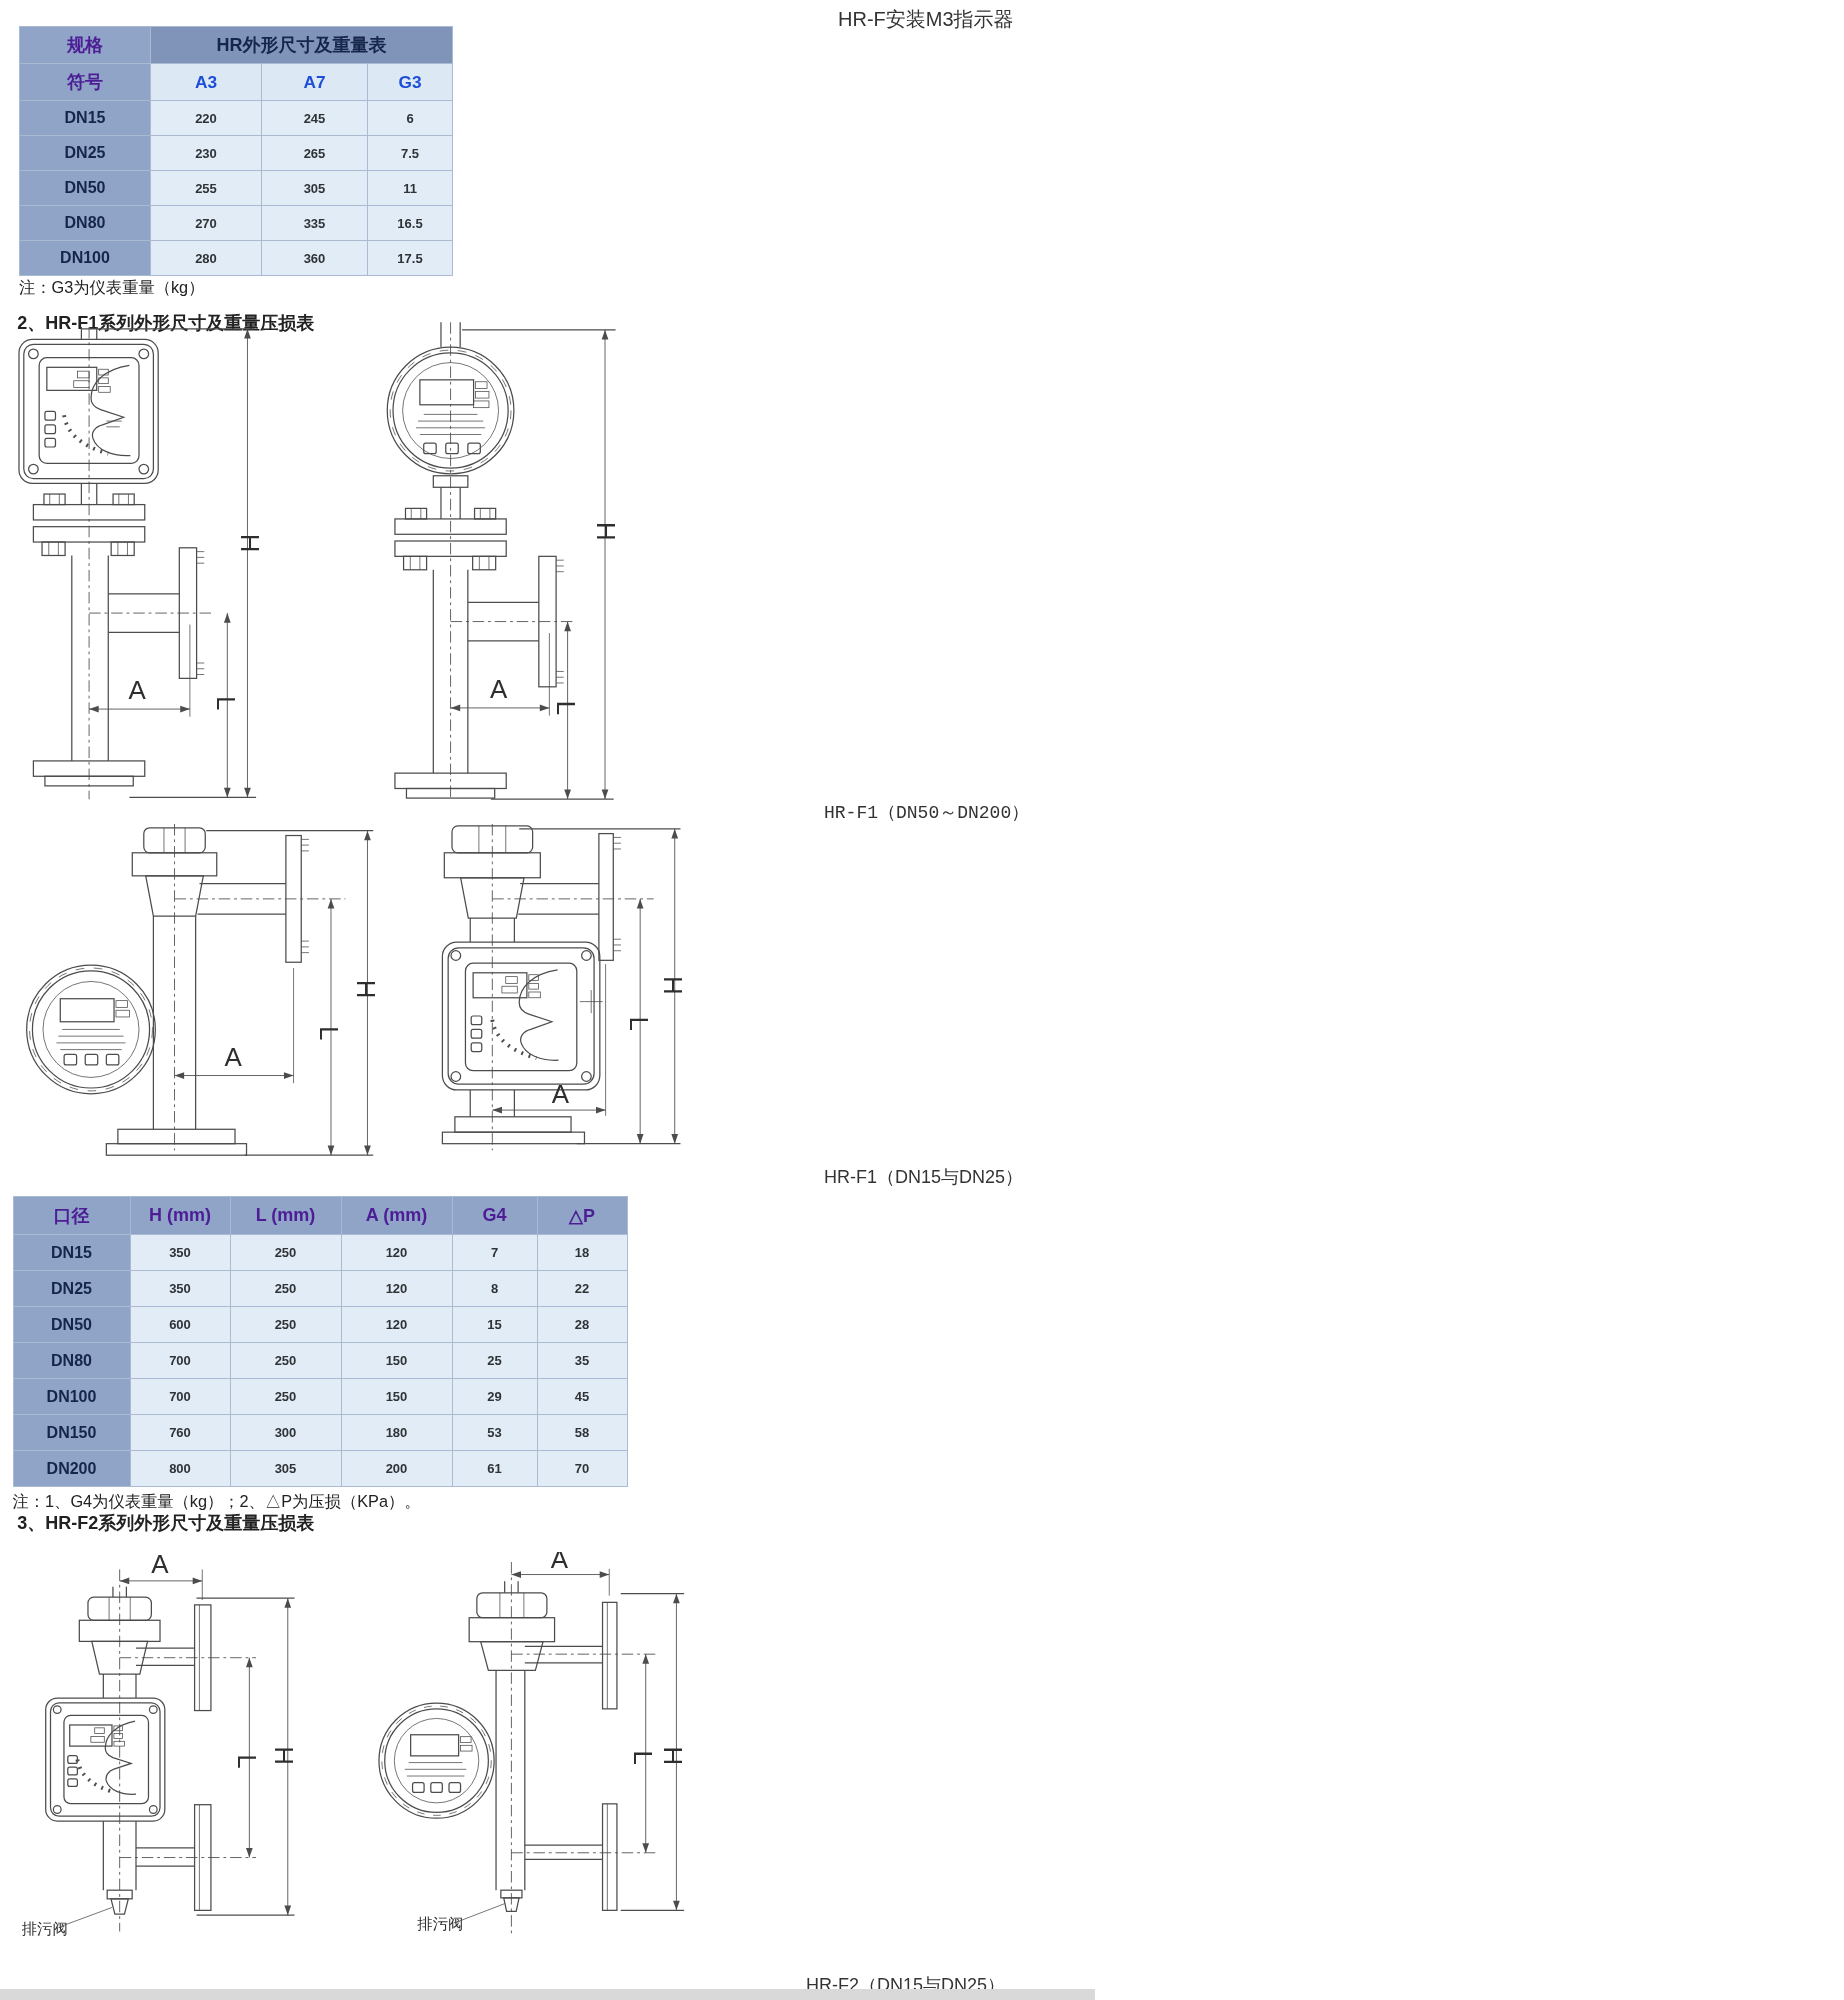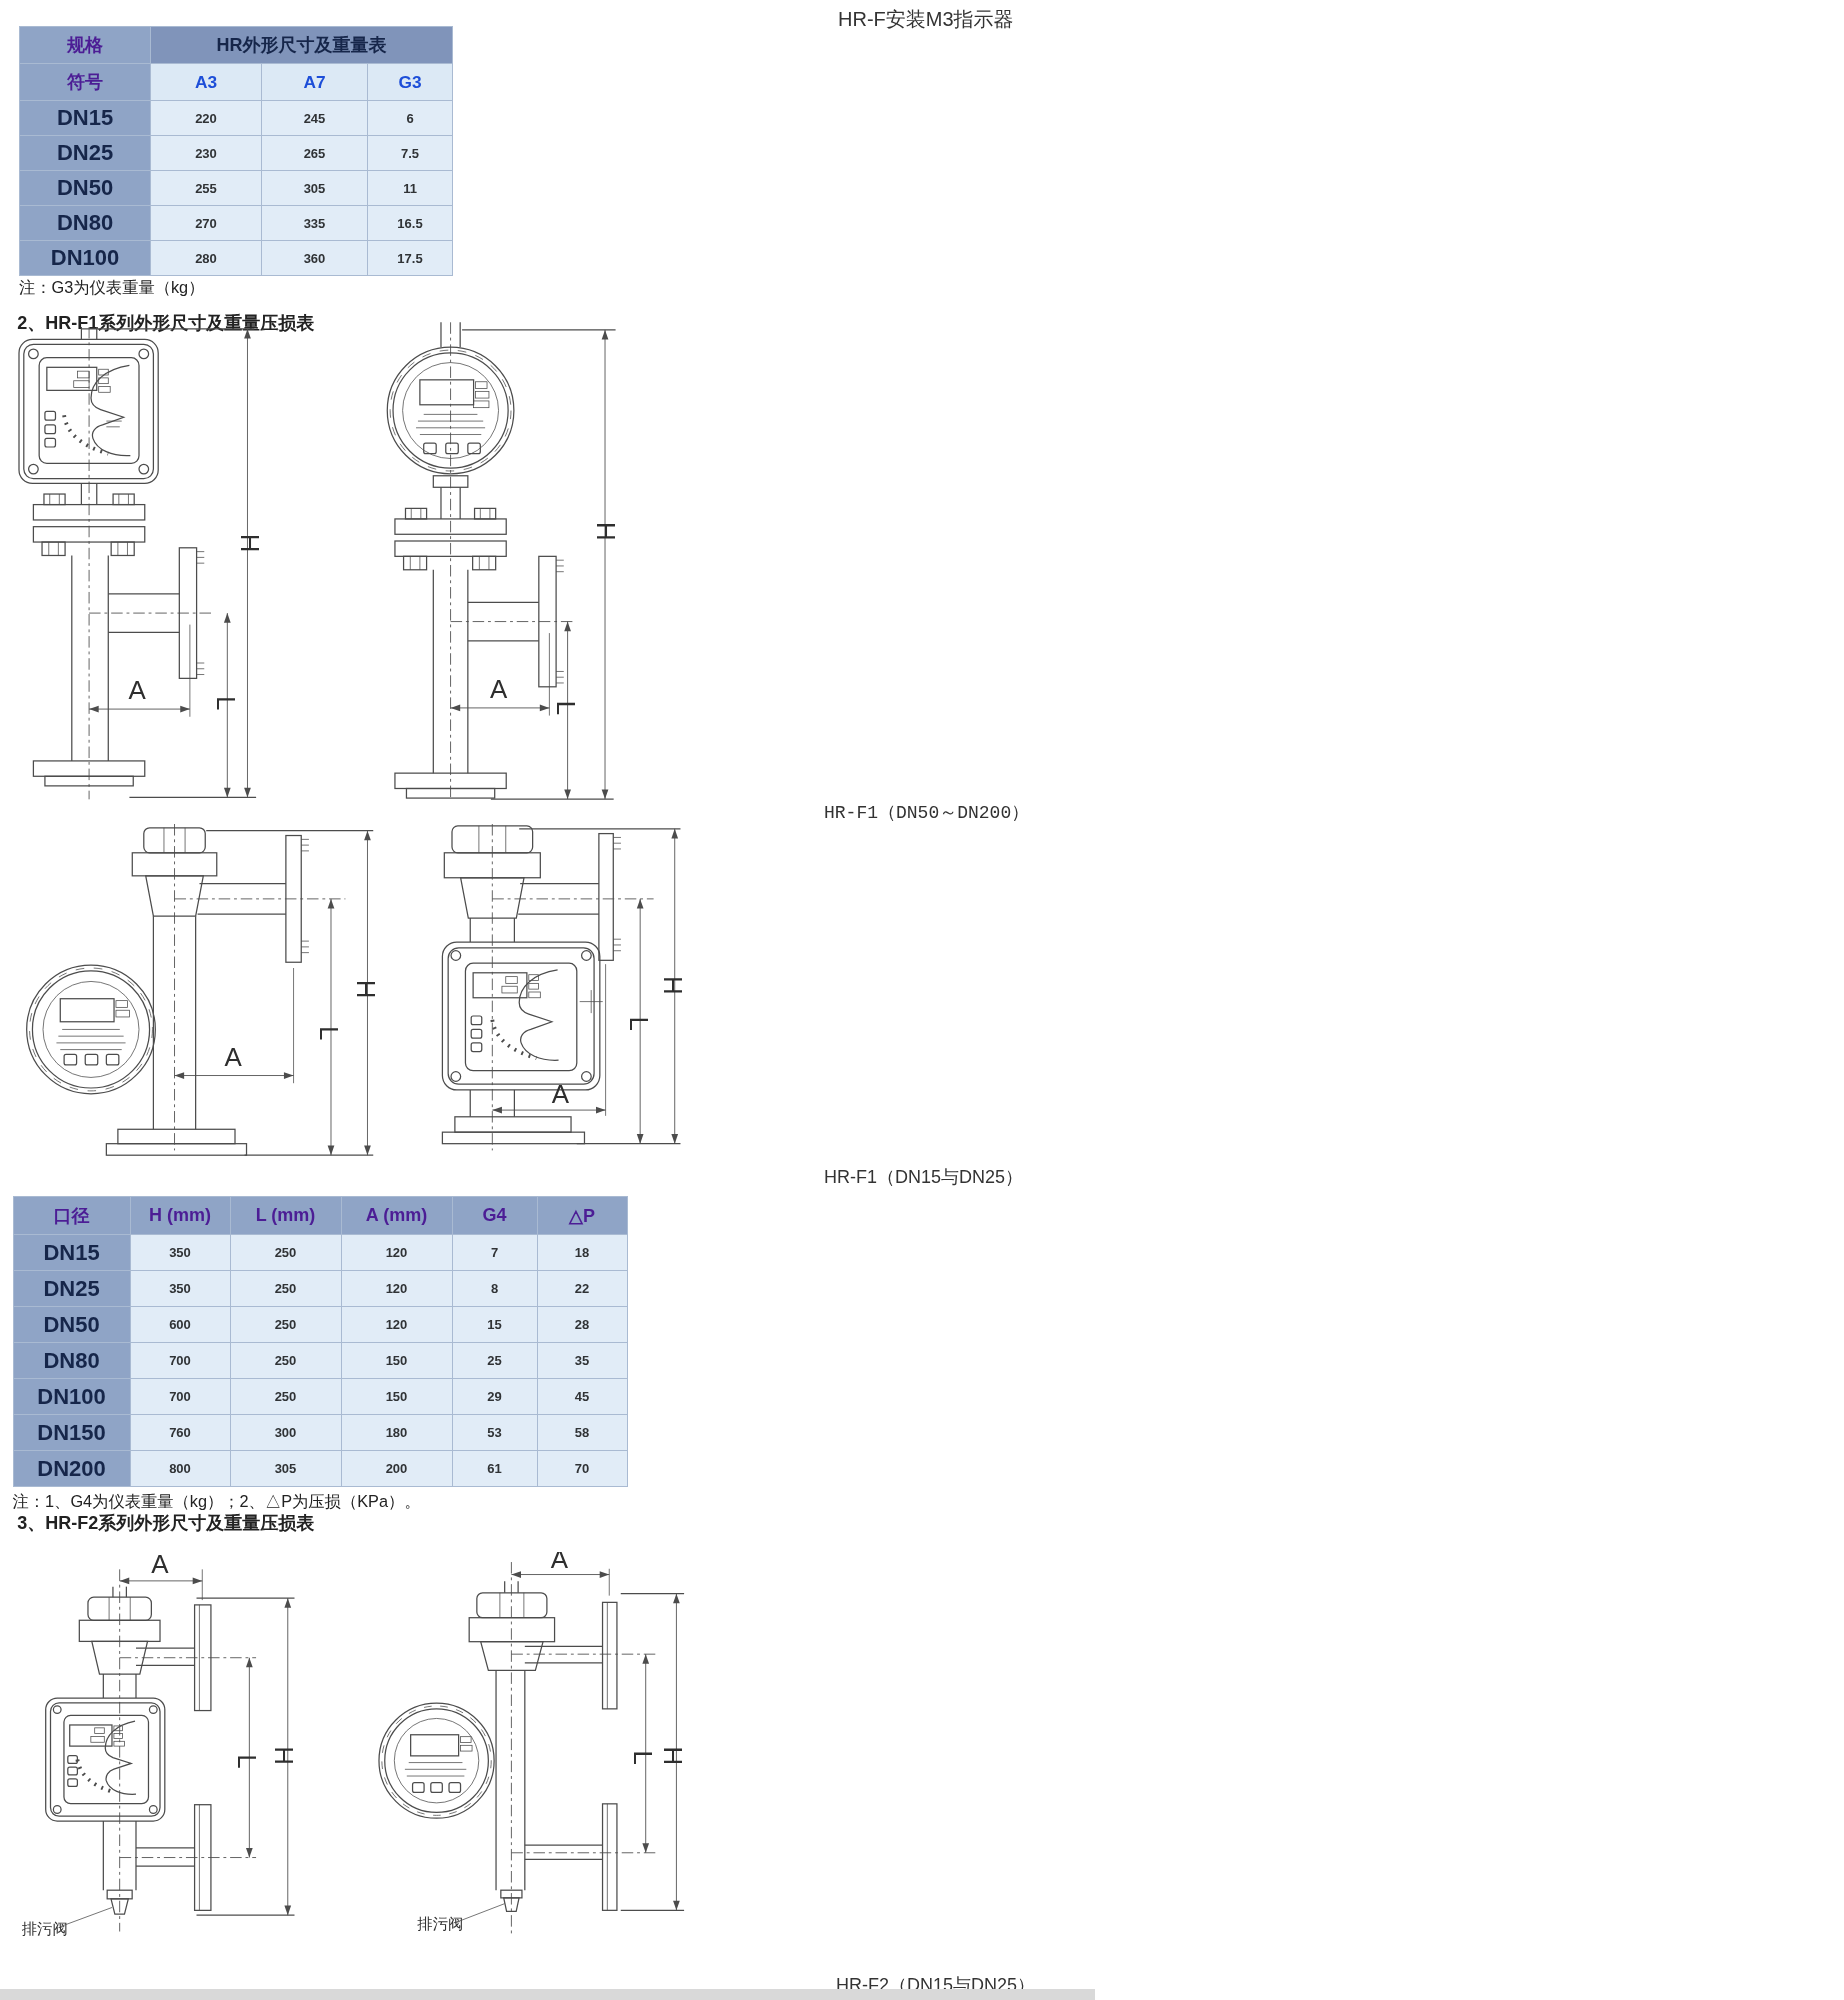--- a/index.html
+++ b/index.html
@@ -5,21 +5,21 @@
   html,body{margin:0;padding:0;background:#fff;}
   body{position:relative;width:1845px;height:2000px;font-family:"Liberation Sans",sans-serif;color:#222;}
   .abs{position:absolute;}
   
   table{border-collapse:collapse;table-layout:fixed;}
   td{border:1px solid #a9bad2;text-align:center;vertical-align:middle;padding:0;}
   .hdrk{background:#8094ba;color:#16264a;font-weight:700;font-size:18px;}
   .hblue{background:#8fa4c6;color:#4c1d95;font-weight:700;font-size:18px;}
   .hlight{background:#dce9f5;color:#1d4ed8;font-weight:700;font-size:17.3px;}
   .cell{background:#e1ecf7;color:#303336;font-weight:600;font-size:13px;}
-  .rowhead{background:#8fa4c6;color:#16264a;font-weight:700;font-size:22px;}
+  .rowhead{background:#8fa4c6;color:#16264a;font-weight:700;font-size:16px;}
   #t1 tr{height:35px;} #t1 tr.hr{height:37px;}
   #t2 tr{height:36px;margin-top:20px;} #t2 tr.hr{height:38px;}
   
   .note{font-size:16.3px;color:#222;}
   .heading{font-size:18px;font-weight:700;color:#222;margin-top:9px;}
   .caption{font-size:18px;color:#333;}
   .title{font-size:20px;color:#333;}
   
   svg.d line, svg.d rect, svg.d circle, svg.d path, svg.d polyline{stroke:#4c4c4c;stroke-width:1.3;fill:none;}
   svg.d .thin{stroke-width:0.8;}
@@ -535,16 +535,16 @@
     <polygon points="299.5,303 306.5,303 303,313"></polygon>
   <text class="dimlab" x="291" y="214" text-anchor="middle" transform="rotate(90 291 214)">L</text>
   <line x1="277" y1="43" x2="343" y2="43"></line>
   <line x1="277" y1="373" x2="343" y2="373"></line>
   <line class="dim" x1="335" y1="43" x2="335" y2="373"></line>
   <polygon points="331.5,53 338.5,53 335,43"></polygon>
     <polygon points="331.5,363 338.5,363 335,373"></polygon>
   <text class="dimlab" x="322" y="212" text-anchor="middle" transform="rotate(90 322 212)">H</text>
 </svg>
 
-<div class="abs caption" style="left:836px;top:1973px;">HR-F2（DN15与DN25）</div>
+<div class="abs caption" style="left:806px;top:1973px;">HR-F2（DN15与DN25）</div>
 
 <div class="abs bottom-strip" style="left:0px;top:1989px;width:1095px;height:11.5px;"></div>
 
 
 </body></html>

